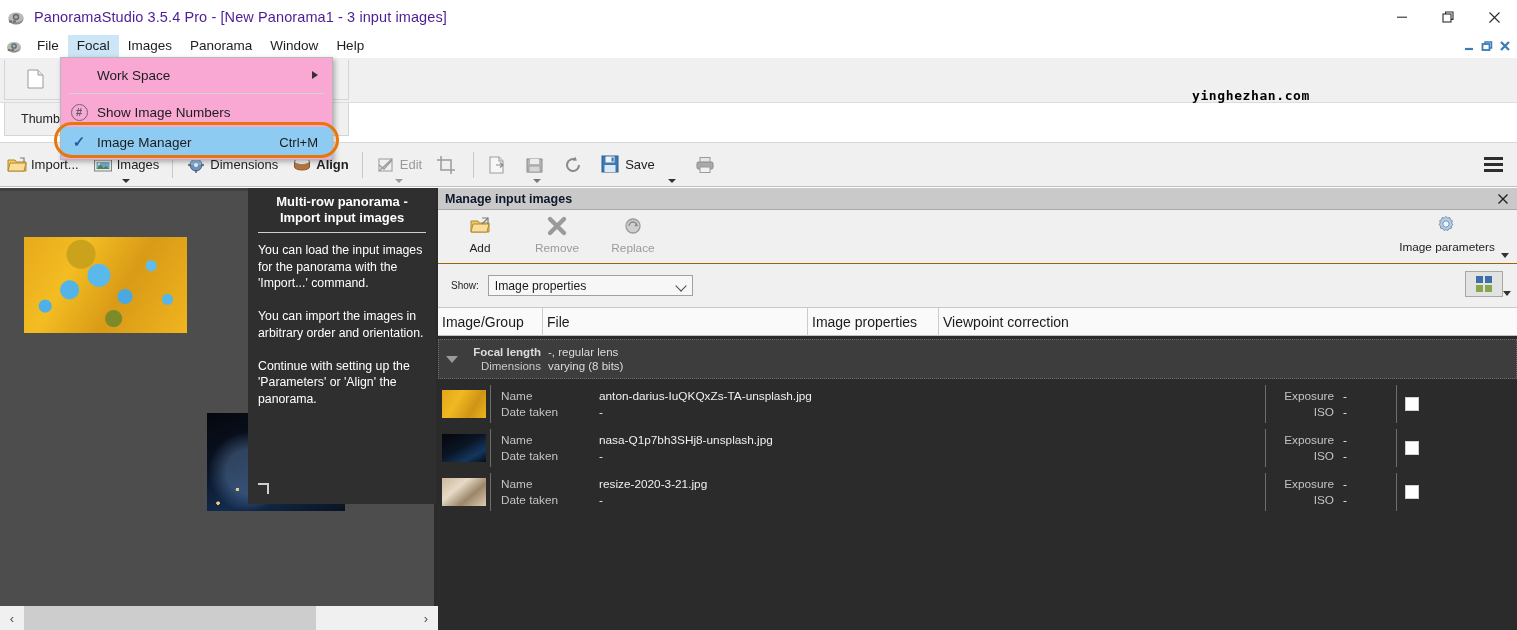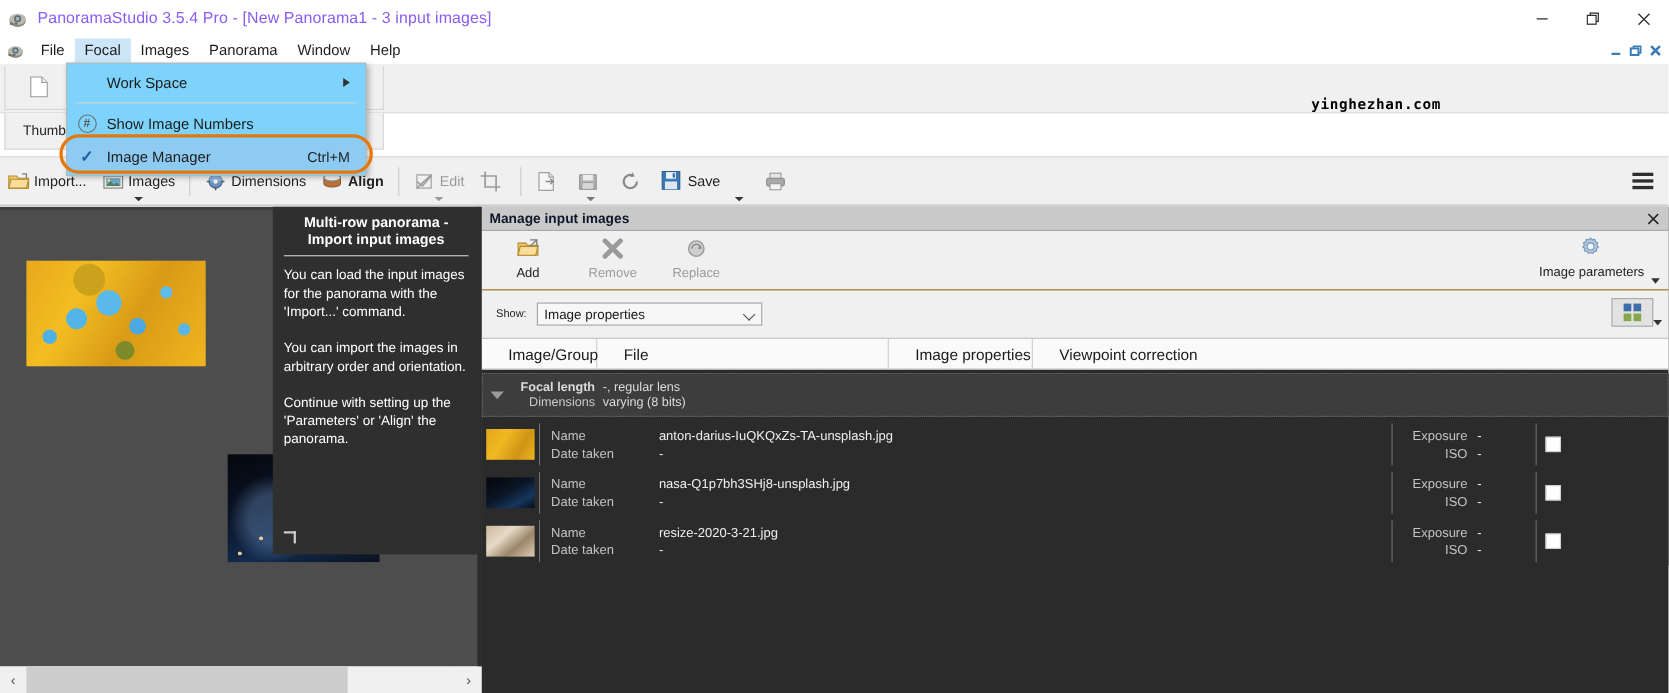--- a/index.html
+++ b/index.html
@@ -13,21 +13,21 @@
 
   
   .titlebar {
     position: absolute; left: 0; top: 0; width: 1517px; height: 34px;
     background: #ffffff; display: flex; align-items: center;
   }
   .title-icon {
     width: 18px; height: 18px; margin-left: 7px; margin-right: 9px;
     position: relative; flex: none;
   }
-  .title-text { font-size: 14.5px; color: #8b5cf6; letter-spacing: .1px; }
+  .title-text { font-size: 14.5px; color: #4c1d95; letter-spacing: .1px; }
   .win-buttons { position: absolute; right: 0; top: 0; height: 34px; display: flex; }
   .win-btn {
     width: 46px; height: 34px; display: flex; align-items: center; justify-content: center;
     color: #2b2b2b;
   }
   .win-btn svg { display: block; }
 
   
   .menubar {
     position: absolute; left: 0; top: 34px; width: 1517px; height: 24px;
@@ -202,21 +202,21 @@
     position: absolute; right: -9px; bottom: 0px; width: 0; height: 0;
     border-left: 4px solid transparent; border-right: 4px solid transparent; border-top: 5px solid #333;
   }
 
   
   .tbl-head {
     height: 28px; background: #fafafa; display: flex; align-items: center;
     border-bottom: 1px solid #c0c0c0;
   }
   .th {
-    font-size: 14px; color: #1a1a1a; padding-left: 24px; height: 28px;
+    font-size: 14px; color: #1a1a1a; padding-left: 4px; height: 28px;
     display: flex; align-items: center; border-right: 1px solid #cccccc;
   }
   .tbl-body { background: #2b2b2b; }
   .group-row {
     height: 40px; background: #3d3d3d; display: flex; align-items: center;
     margin: 3px 0 0 0; border: 1px dotted #6a6a6a;
   }
   .group-caret {
     width: 26px; display: flex; align-items: center; justify-content: center;
   }
@@ -238,21 +238,21 @@
   .fld-val { color: #efefef; }
   .cell-props { width: 130px; padding-left: 10px; }
   .fld2 { display: flex; align-items: baseline; font-size: 11.8px; line-height: 16px; }
   .fld2-key { color: #c3c3c3; width: 58px; text-align: right; margin-right: 9px; }
   .fld2-val { color: #efefef; }
   .cell-vp { width: 120px; display: flex; align-items: center; padding-left: 8px; }
   .vp-check { width: 14px; height: 14px; background: #ffffff; border: 1px solid #cfcfcf; }
 
   
   .menu-popup {
-    position: absolute; left: 60px; top: 57px; width: 273px; background: #7dd3fc;
+    position: absolute; left: 60px; top: 57px; width: 273px; background: #f9a8d4;
     border: 1px solid #b8b8b8; box-shadow: 2px 2px 5px rgba(0,0,0,.28); z-index: 50;
     padding: 2px 0;
   }
   .mi {
     height: 30px; display: flex; align-items: center; font-size: 13.5px; color: #1c1c1c;
     position: relative; padding-left: 0;
   }
   .mi-check { width: 36px; display: flex; align-items: center; justify-content: center; }
   .mi-label { flex: 1; }
   .mi-accel { color: #1c1c1c; margin-right: 14px; font-size: 13px; }

